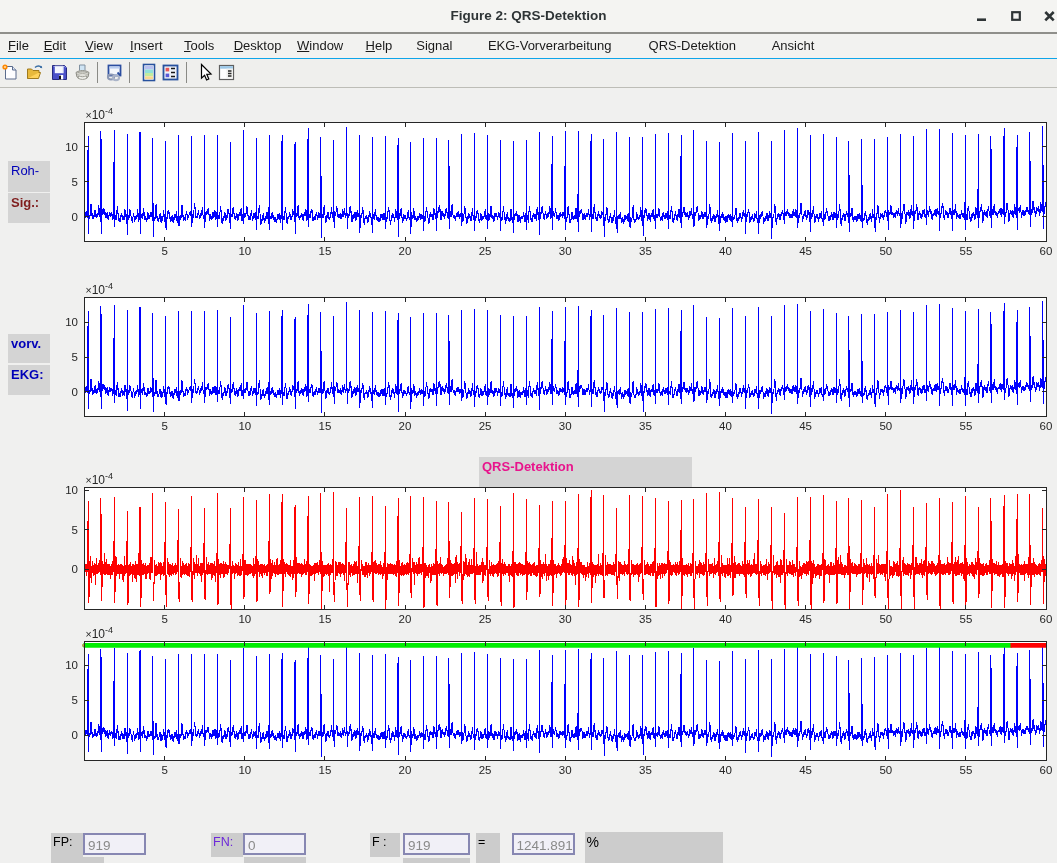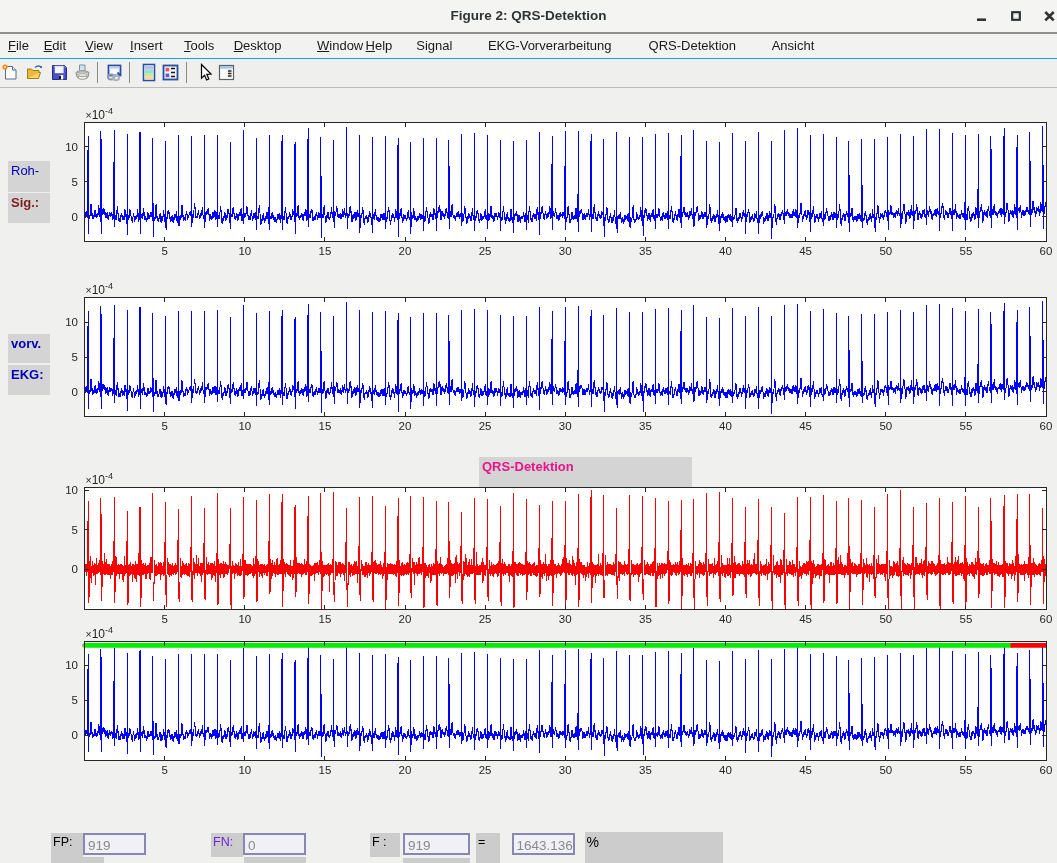--- a/index.html
+++ b/index.html
@@ -21,21 +21,21 @@
 <path d="M78.3 12 l8.4 8.4 M86.7 12 l-8.4 8.4" stroke="#2e3436" stroke-width="2.6"></path>
 </svg>
   </div>
 <div class="menubar">
     <span style="position:absolute;left:8.0px;top:4px;"><u>F</u>ile</span>
     <span style="position:absolute;left:43.7px;top:4px;"><u>E</u>dit</span>
     <span style="position:absolute;left:85.0px;top:4px;"><u>V</u>iew</span>
     <span style="position:absolute;left:130.0px;top:4px;"><u>I</u>nsert</span>
     <span style="position:absolute;left:184.0px;top:4px;"><u>T</u>ools</span>
     <span style="position:absolute;left:233.7px;top:4px;"><u>D</u>esktop</span>
-    <span style="position:absolute;left:317px;top:4px;"><u>W</u>indow</span>
+    <span style="position:absolute;left:297px;top:4px;"><u>W</u>indow</span>
     <span style="position:absolute;left:365.6px;top:4px;"><u>H</u>elp</span>
     <span style="position:absolute;left:416.3px;top:4px;">Signal</span>
     <span style="position:absolute;left:487.9px;top:4px;">EKG-Vorverarbeitung</span>
     <span style="position:absolute;left:648.6px;top:4px;">QRS-Detektion</span>
     <span style="position:absolute;left:771.7px;top:4px;">Ansicht</span>
   </div>
 <div class="toolbar">
     <svg style="position:absolute;left:1px;top:4px;" width="19" height="19" viewBox="0 0 19 19">
       <path d="M4.5 3.5h7l3.5 3.5v9h-10.5z" fill="#fdfdff" stroke="#5a6b8c"></path>
       <path d="M11.5 3.5v3.5h3.5" fill="#dde6f5" stroke="#5a6b8c"></path>
@@ -323,14 +323,14 @@
 <div style="position:absolute;left:51.0px;top:832.5px;width:32.0px;height:24.5px;background:#cccccc;color:#000;font-size:12.5px;padding:2px 0 0 2px;box-sizing:border-box;">FP:</div>
 <div style="position:absolute;left:51px;top:857px;width:53px;height:6px;background:#cccccc;"></div>
 <div style="position:absolute;left:83.0px;top:832.5px;width:63.0px;height:22px;background:#f1f0f7;border:2px solid #8787b2;box-sizing:border-box;color:#8a8a8a;font-size:13.5px;padding:3.5px 0 0 3px;overflow:hidden;">919</div>
 <div style="position:absolute;left:211.0px;top:832.5px;width:32.0px;height:24.5px;background:#cccccc;color:#6d28d9;font-size:12.5px;padding:2px 0 0 2px;box-sizing:border-box;">FN:</div>
 <div style="position:absolute;left:244px;top:857px;width:62px;height:6px;background:#cccccc;"></div>
 <div style="position:absolute;left:243.0px;top:832.5px;width:63.0px;height:22px;background:#f1f0f7;border:2px solid #8787b2;box-sizing:border-box;color:#8a8a8a;font-size:13.5px;padding:3.5px 0 0 3px;overflow:hidden;">0</div>
 <div style="position:absolute;left:370.0px;top:832.5px;width:30.0px;height:24.5px;background:#cccccc;color:#000;font-size:12.5px;padding:2px 0 0 2px;box-sizing:border-box;">F :</div>
 <div style="position:absolute;left:403px;top:858px;width:67px;height:5px;background:#cccccc;"></div>
 <div style="position:absolute;left:403.0px;top:832.5px;width:67.0px;height:22px;background:#f1f0f7;border:2px solid #8787b2;box-sizing:border-box;color:#8a8a8a;font-size:13.5px;padding:3.5px 0 0 3px;overflow:hidden;">919</div>
 <div style="position:absolute;left:476.0px;top:832.5px;width:24.0px;height:30.5px;background:#cccccc;color:#000;font-size:12.5px;padding:2px 0 0 2px;box-sizing:border-box;">=</div>
-<div style="position:absolute;left:511.5px;top:832.5px;width:63.5px;height:22px;background:#f1f0f7;border:2px solid #8787b2;box-sizing:border-box;color:#8a8a8a;font-size:13.5px;padding:3.5px 0 0 3px;overflow:hidden;">1643.136</div>
+<div style="position:absolute;left:511.5px;top:832.5px;width:63.5px;height:22px;background:#f1f0f7;border:2px solid #8787b2;box-sizing:border-box;color:#8a8a8a;font-size:13.5px;padding:3.5px 0 0 3px;overflow:hidden;">1241.891</div>
 <div style="position:absolute;left:584.5px;top:831.7px;width:138.5px;height:31.3px;background:#cccccc;color:#000;font-size:12.5px;padding:2px 0 0 2px;box-sizing:border-box;"><span style="font-size:14px;">%</span></div>
 
 </body></html>

